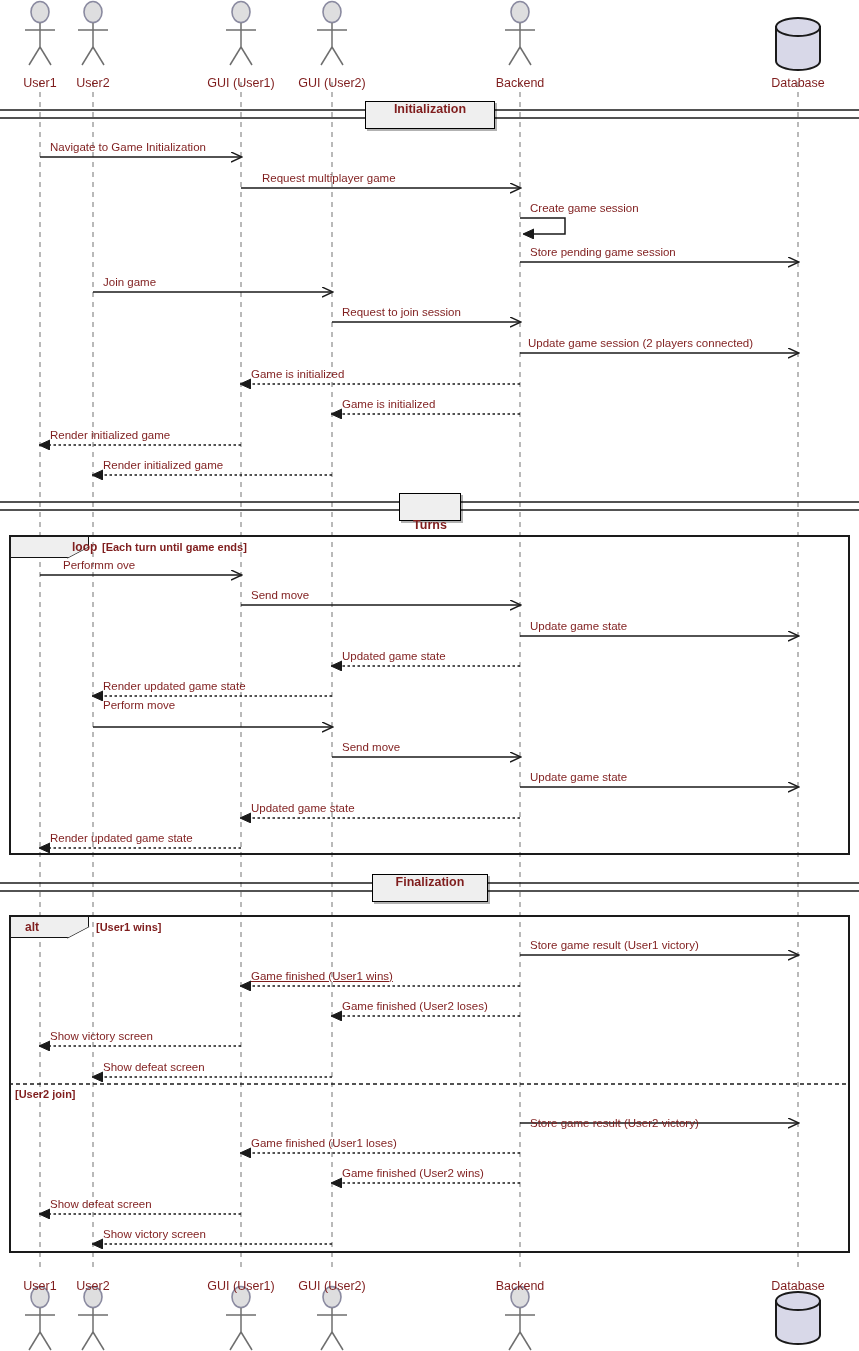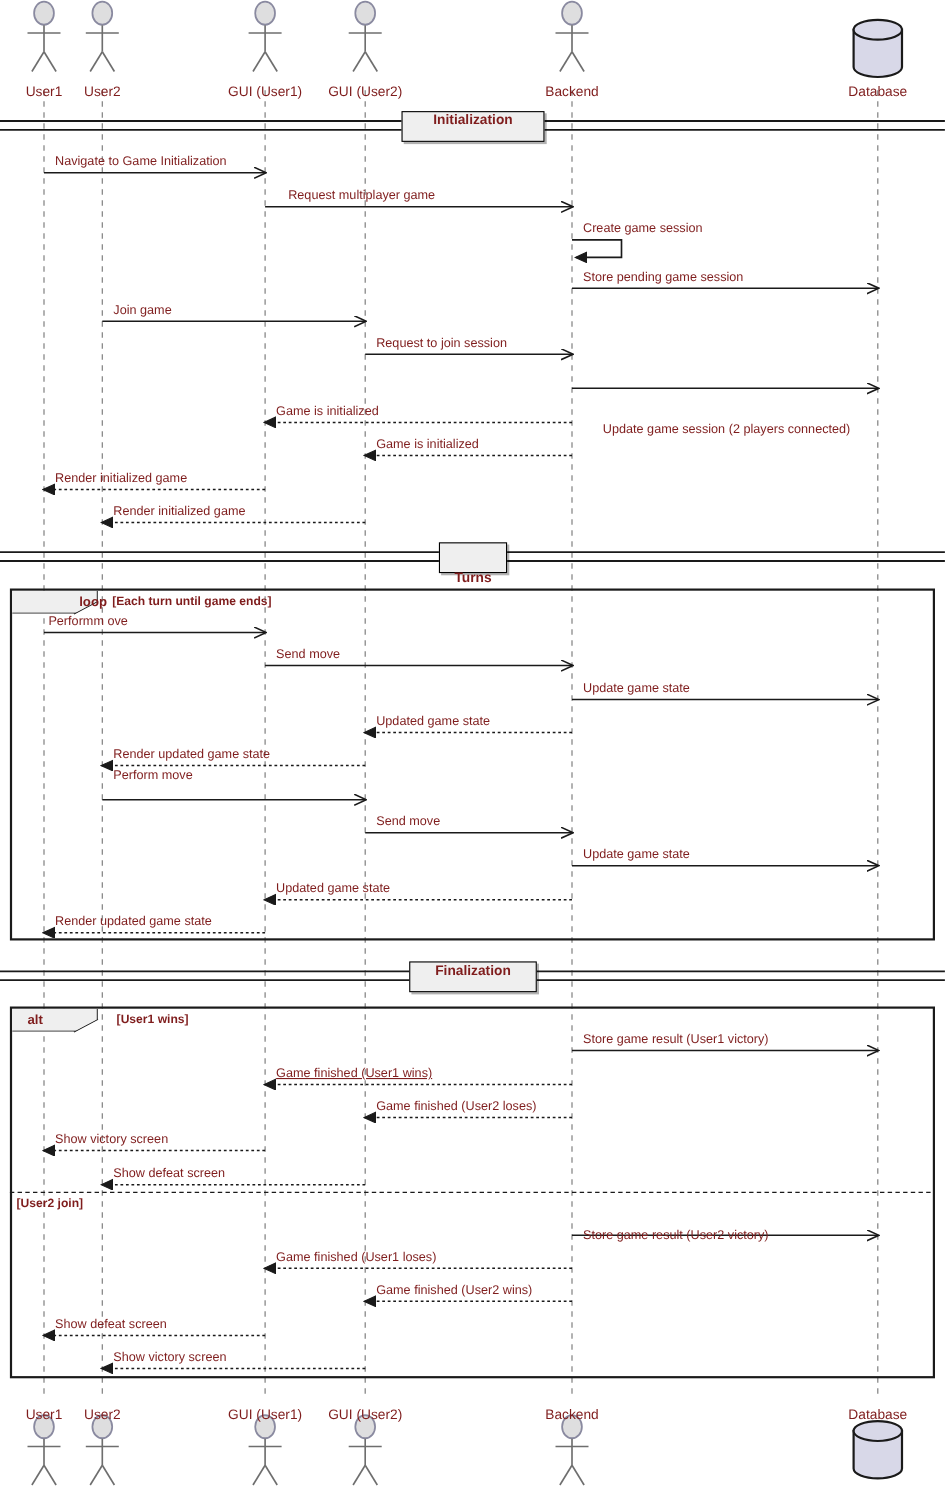--- a/index.html
+++ b/index.html
@@ -154,34 +154,34 @@
       <div class="sep-box" style="left: 372.4px; top: 874px; width: 113.2px; height: 26px; background: rgb(239, 239, 239);">
         <span class="lbl sep-lbl" style="position: static;">Finalization</span>
       </div>
       <div class="frag-box" style="left: 9px; top: 535px; width: 841px; height: 320px;"></div>
       <div class="frag-tab" style="left: 11px; top: 537px; width: 78px; height: 21px; background: rgb(239, 239, 239); clip-path: polygon(0px 0px, 100% 0px, 100% 45%, 72% 100%, 0px 100%);"></div>
       <div class="lbl frag-kw" style="left: 25px; top: 540px; padding-left: 47px;">loop</div>
       <div class="lbl frag-guard" style="left: 102px; top: 541px;">[Each turn until game ends]</div>
       <div class="frag-box" style="left: 9px; top: 915px; width: 841px; height: 338px;"></div>
       <div class="frag-tab" style="left: 11px; top: 917px; width: 78px; height: 21px; background: rgb(239, 239, 239); clip-path: polygon(0px 0px, 100% 0px, 100% 45%, 72% 100%, 0px 100%);"></div>
       <div class="lbl frag-kw" style="left: 25px; top: 920px;">alt</div>
-      <div class="lbl frag-guard" style="left: 106px; top: 921px;">[User1 wins]</div>
+      <div class="lbl frag-guard" style="left: 96px; top: 921px;">[User1 wins]</div>
       <div class="lbl frag-guard" style="left: 15px; top: 1088px;">[User2 join]</div>
       <div class="lbl msg-lbl" style="left: 50px; top: 141px; max-width: 241px;">Navigate to Game Initialization</div>
       <div class="lbl msg-lbl" style="left: 251px; top: 172px; max-width: 319px; margin-left: 11px;">Request multiplayer game</div>
       <div class="lbl msg-lbl" style="left: 530px; top: 202px;">Create game session</div>
       <div class="lbl msg-lbl" style="left: 530px; top: 246px; max-width: 318px;">Store pending game session</div>
       <div class="lbl msg-lbl" style="left: 103px; top: 276px; max-width: 279px;">Join game</div>
       <div class="lbl msg-lbl" style="left: 342px; top: 306px; max-width: 228px;">Request to join session</div>
-      <div class="lbl msg-lbl" style="left: 548px; top: 337px; max-width: 318px; margin-top: 48px;">Update game session (2 players connected)</div>
+      <div class="lbl msg-lbl" style="left: 528px; top: 337px; max-width: 318px;">Update game session (2 players connected)</div>
       <div class="lbl msg-lbl" style="left: 251px; top: 368px; max-width: 319px;">Game is initialized</div>
       <div class="lbl msg-lbl" style="left: 342px; top: 398px; max-width: 228px;">Game is initialized</div>
       <div class="lbl msg-lbl" style="left: 50px; top: 429px; max-width: 241px;">Render initialized game</div>
       <div class="lbl msg-lbl" style="left: 103px; top: 459px; max-width: 279px;">Render initialized game</div>
-      <div class="lbl msg-lbl" style="left: 44px; top: 559px; max-width: 241px;">Performm ove</div>
+      <div class="lbl msg-lbl" style="left: 63px; top: 559px; max-width: 241px;">Performm ove</div>
       <div class="lbl msg-lbl" style="left: 251px; top: 589px; max-width: 319px;">Send move</div>
       <div class="lbl msg-lbl" style="left: 530px; top: 620px; max-width: 318px;">Update game state</div>
       <div class="lbl msg-lbl" style="left: 342px; top: 650px; max-width: 228px;">Updated game state</div>
       <div class="lbl msg-lbl" style="left: 103px; top: 680px; max-width: 279px;">Render updated game state</div>
       <div class="lbl msg-lbl" style="left: 103px; top: 699px; max-width: 279px;">Perform move</div>
       <div class="lbl msg-lbl" style="left: 342px; top: 741px; max-width: 228px;">Send move</div>
       <div class="lbl msg-lbl" style="left: 530px; top: 771px; max-width: 318px;">Update game state</div>
       <div class="lbl msg-lbl" style="left: 251px; top: 802px; max-width: 319px;">Updated game state</div>
       <div class="lbl msg-lbl" style="left: 50px; top: 832px; max-width: 241px;">Render updated game state</div>
       <div class="lbl msg-lbl" style="left: 530px; top: 939px; max-width: 318px;">Store game result (User1 victory)</div>

